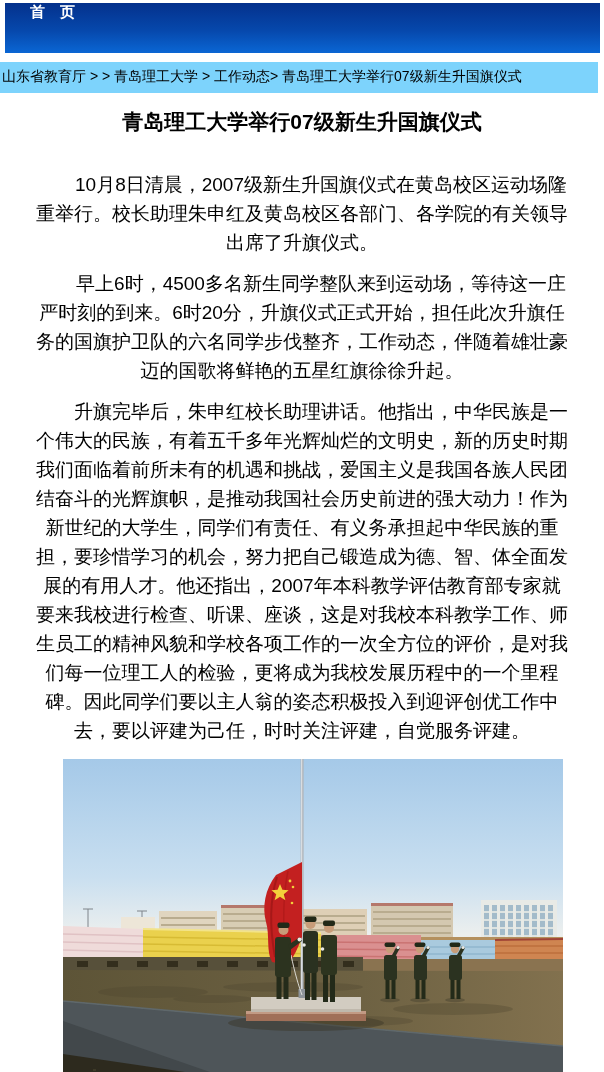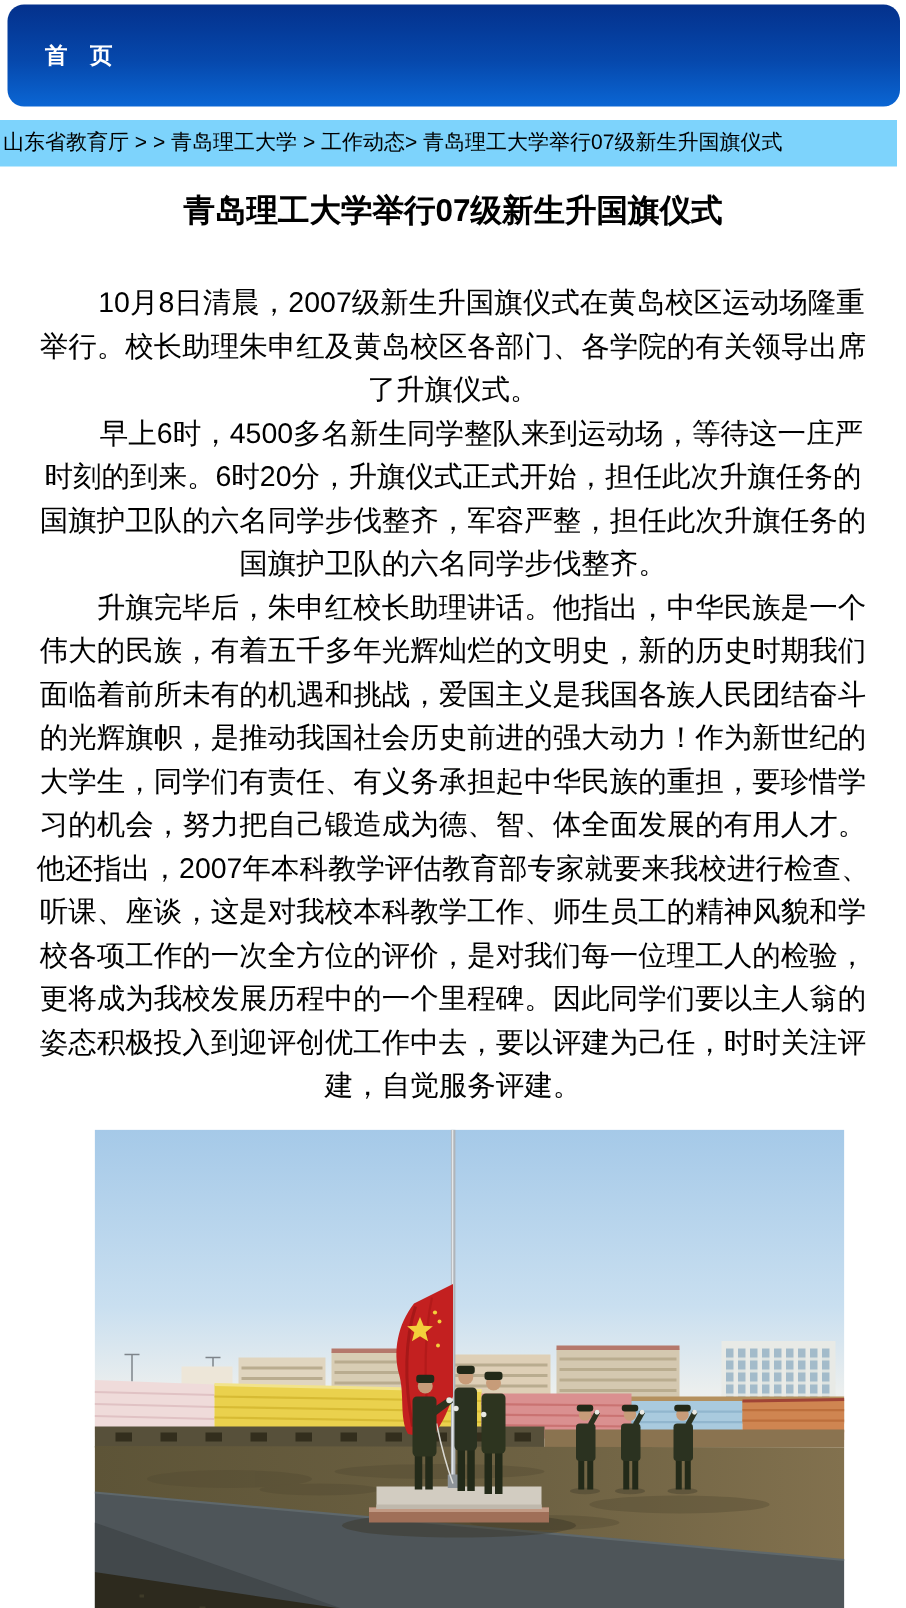--- a/index.html
+++ b/index.html
@@ -1,23 +1,23 @@
 <!DOCTYPE html>
 <html><head>
 <meta charset="utf-8">
 <style>
   html,body { margin:0; padding:0; background:#ffffff; }
   body { width:604px; font-family:"Liberation Sans","DejaVu Sans",sans-serif; color:#000; }
 
   .topbar {
     margin:3px 4px 0 5px;
-    height:68px;
-    border-radius:11px;
+    height:50px;
+    border-radius:0;
     background:linear-gradient(180deg,#04318C 0%, #0648AC 55%, #0A66D4 100%);
-    display:flex; align-items:center;
+    display:flex; align-items:flex-start;
   }
   .home-link {
     color:#ffffff; font-weight:bold; font-size:15px;
     padding-left:25px; cursor:pointer; white-space:pre;
   }
 
   .breadcrumb {
     margin-top:9px;
     width:596px;
     background:#7dd3fc;
@@ -37,21 +37,21 @@
     color:#000;
   }
 
   .article-body {
     width:560px;
     margin:34px auto 0 auto;
     font-size:19px;
     line-height:29px;
     text-align:center;
   }
-  .article-body p { margin:0; }
+  .article-body p { margin:12px; }
 
   .photo-wrap {
     width:500px; height:335px;
     margin:14px 0 10px 63px;
     overflow:hidden;
     line-height:0;
   }
   .photo-wrap svg { display:block; }
 </style>
 </head>
@@ -60,21 +60,21 @@
 <div class="topbar">
   <span class="home-link">首　页</span>
 </div>
 
 <div class="breadcrumb"><span class="crumb">山东省教育厅</span><span class="sep"> &gt; &gt; </span><span class="crumb">青岛理工大学</span><span class="sep"> &gt; </span><span class="crumb">工作动态</span><span class="sep">&gt; </span><span>青岛理工大学举行07级新生升国旗仪式</span></div>
 
 <h1 class="article-title">青岛理工大学举行07级新生升国旗仪式</h1>
 
 <div class="article-body">
   <p>　　10月8日清晨，2007级新生升国旗仪式在黄岛校区运动场隆重举行。校长助理朱申红及黄岛校区各部门、各学院的有关领导出席了升旗仪式。</p>
-  <p>　　早上6时，4500多名新生同学整队来到运动场，等待这一庄严时刻的到来。6时20分，升旗仪式正式开始，担任此次升旗任务的国旗护卫队的六名同学步伐整齐，军容严整，担任此次升旗任务的国旗护卫队的六名同学步伐整齐。</p>
+  <p>　　早上6时，4500多名新生同学整队来到运动场，等待这一庄严时刻的到来。6时20分，升旗仪式正式开始，担任此次升旗任务的国旗护卫队的六名同学步伐整齐，工作动态，伴随着雄壮豪迈的国歌将鲜艳的五星红旗徐徐升起。</p>
   <p>　　升旗完毕后，朱申红校长助理讲话。他指出，中华民族是一个伟大的民族，有着五千多年光辉灿烂的文明史，新的历史时期我们面临着前所未有的机遇和挑战，爱国主义是我国各族人民团结奋斗的光辉旗帜，是推动我国社会历史前进的强大动力！作为新世纪的大学生，同学们有责任、有义务承担起中华民族的重担，要珍惜学习的机会，努力把自己锻造成为德、智、体全面发展的有用人才。他还指出，2007年本科教学评估教育部专家就要来我校进行检查、听课、座谈，这是对我校本科教学工作、师生员工的精神风貌和学校各项工作的一次全方位的评价，是对我们每一位理工人的检验，更将成为我校发展历程中的一个里程碑。因此同学们要以主人翁的姿态积极投入到迎评创优工作中去，要以评建为己任，时时关注评建，自觉服务评建。</p>
 </div>
 
 <div class="photo-wrap">
   <svg width="500" height="335" viewBox="0 0 500 335" xmlns="http://www.w3.org/2000/svg">
     <defs>
       <linearGradient id="sky" x1="0" y1="0" x2="0" y2="1">
         <stop offset="0" stop-color="#A5C9E8"></stop>
         <stop offset="0.55" stop-color="#C9DFF0"></stop>
         <stop offset="0.82" stop-color="#ECEFEE"></stop>

